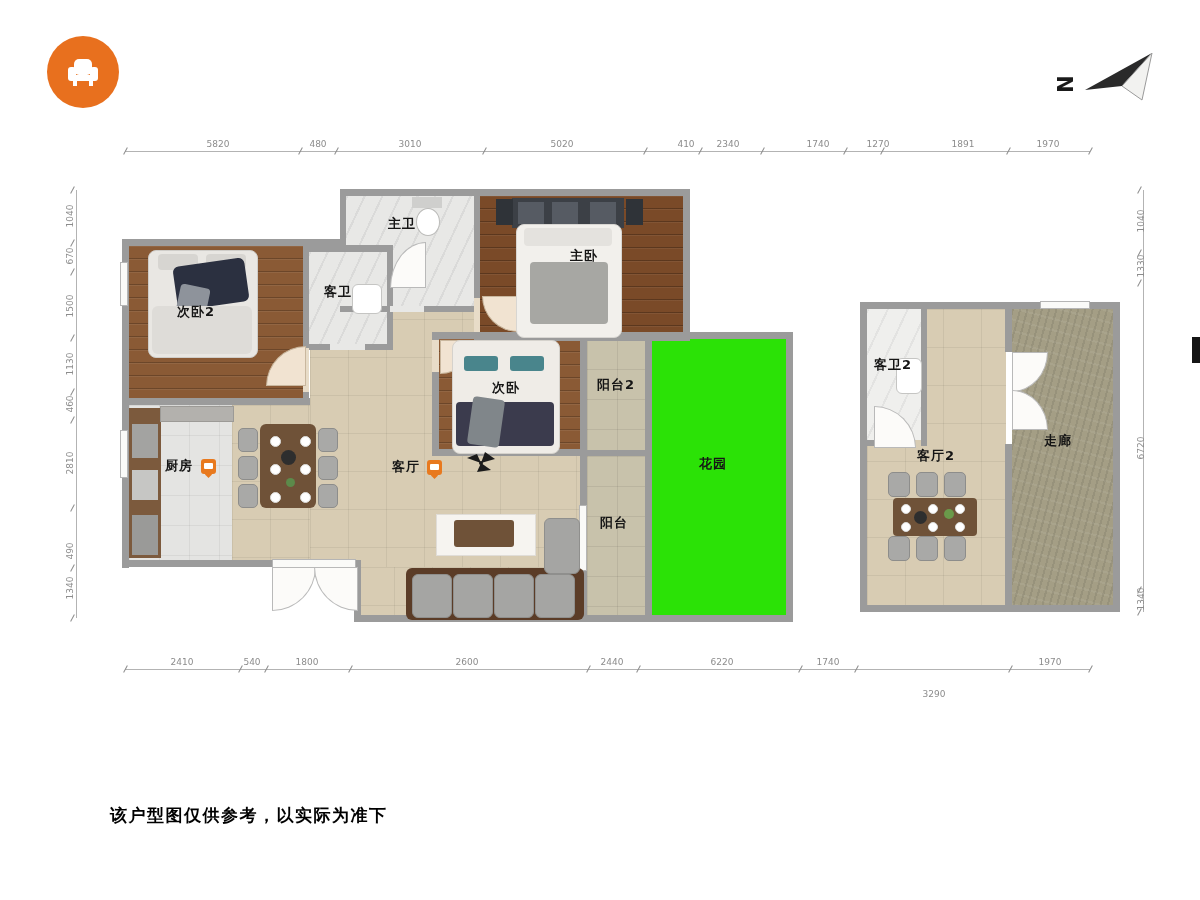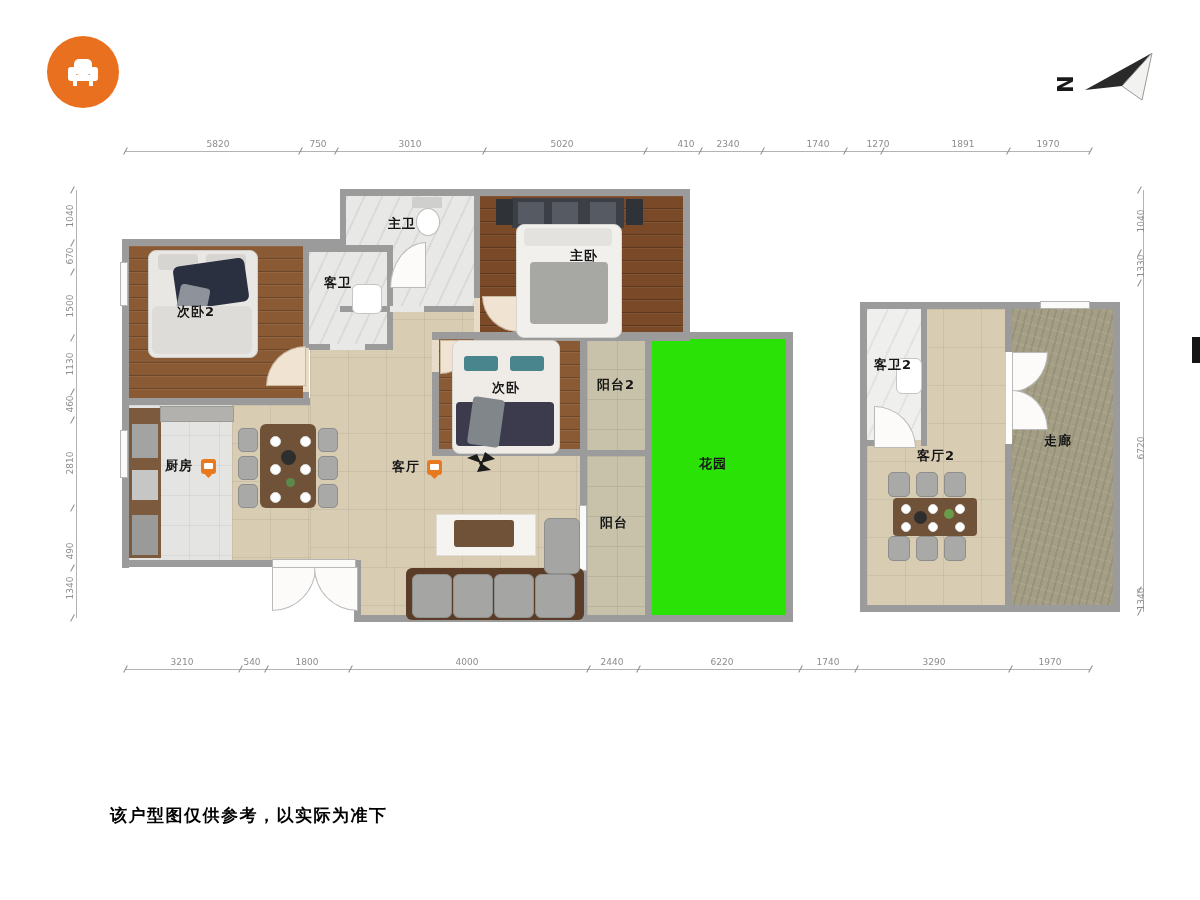--- a/index.html
+++ b/index.html
@@ -99,38 +99,38 @@
 <div class="tick" style="left:72px;top:564px"></div>
 <div class="tick" style="left:72px;top:614px"></div>
 
 <div class="tick" style="left:1139px;top:186px"></div>
 <div class="tick" style="left:1139px;top:249px"></div>
 <div class="tick" style="left:1139px;top:279px"></div>
 <div class="tick" style="left:1139px;top:586px"></div>
 <div class="tick" style="left:1139px;top:608px"></div>
 
 <span class="dim" style="left:218px;top:144px">5820</span>
-<span class="dim" style="left:318px;top:144px">750</span>
+<span class="dim" style="left:318px;top:144px">480</span>
 <span class="dim" style="left:410px;top:144px">3010</span>
 <span class="dim" style="left:562px;top:144px">5020</span>
 <span class="dim" style="left:686px;top:144px">410</span>
 <span class="dim" style="left:728px;top:144px">2340</span>
 <span class="dim" style="left:818px;top:144px">1740</span>
 <span class="dim" style="left:878px;top:144px">1270</span>
 <span class="dim" style="left:963px;top:144px">1891</span>
 <span class="dim" style="left:1048px;top:144px">1970</span>
 
-<span class="dim" style="left:182px;top:662px">3210</span>
+<span class="dim" style="left:182px;top:662px">2410</span>
 <span class="dim" style="left:252px;top:662px">540</span>
 <span class="dim" style="left:307px;top:662px">1800</span>
-<span class="dim" style="left:467px;top:662px">4000</span>
+<span class="dim" style="left:467px;top:662px">2600</span>
 <span class="dim" style="left:612px;top:662px">2440</span>
 <span class="dim" style="left:722px;top:662px">6220</span>
 <span class="dim" style="left:828px;top:662px">1740</span>
-<span class="dim" style="left:934px;top:662px">3290</span>
+<span class="dim" style="left:934px;top:694px">3290</span>
 <span class="dim" style="left:1050px;top:662px">1970</span>
 
 <span class="dim v" style="left:70px;top:216px">1040</span>
 <span class="dim v" style="left:70px;top:256px">670</span>
 <span class="dim v" style="left:70px;top:306px">1500</span>
 <span class="dim v" style="left:70px;top:364px">1130</span>
 <span class="dim v" style="left:70px;top:404px">460</span>
 <span class="dim v" style="left:70px;top:463px">2810</span>
 <span class="dim v" style="left:70px;top:551px">490</span>
 <span class="dim v" style="left:70px;top:588px">1340</span>
@@ -289,21 +289,21 @@
 <div class="plate" style="left:901px;top:504px;width:10px;height:10px"></div>
 <div class="plate" style="left:928px;top:504px;width:10px;height:10px"></div>
 <div class="plate" style="left:955px;top:504px;width:10px;height:10px"></div>
 <div class="plate" style="left:901px;top:522px;width:10px;height:10px"></div>
 <div class="plate" style="left:928px;top:522px;width:10px;height:10px"></div>
 <div class="plate" style="left:955px;top:522px;width:10px;height:10px"></div>
 <div class="f" style="left:914px;top:511px;width:13px;height:13px;background:#2e2e2e;border-radius:50%;z-index:17"></div>
 <div class="f" style="left:944px;top:509px;width:10px;height:10px;background:#6a9a4a;border-radius:50%;z-index:17"></div>
 
 <div class="room-label" style="left:402px;top:224px">主卫</div>
-<div class="room-label" style="left:338px;top:283px">客卫</div>
+<div class="room-label" style="left:338px;top:292px">客卫</div>
 <div class="room-label" style="left:584px;top:256px">主卧</div>
 <div class="room-label" style="left:196px;top:312px">次卧2</div>
 <div class="room-label" style="left:506px;top:388px">次卧</div>
 <div class="room-label" style="left:616px;top:385px">阳台2</div>
 <div class="room-label" style="left:713px;top:464px">花园</div>
 <div class="room-label" style="left:179px;top:466px">厨房</div>
 <div class="room-label" style="left:406px;top:467px">客厅</div>
 <div class="room-label" style="left:614px;top:523px">阳台</div>
 <div class="room-label" style="left:893px;top:365px">客卫2</div>
 <div class="room-label" style="left:936px;top:456px">客厅2</div>

